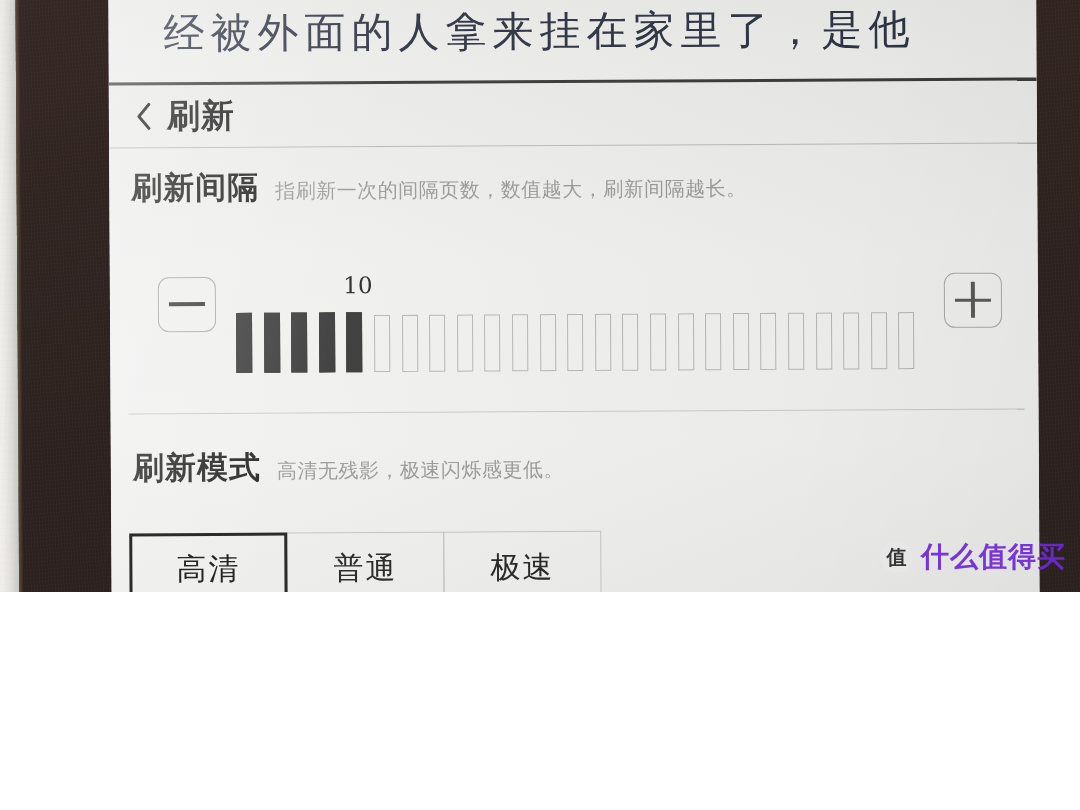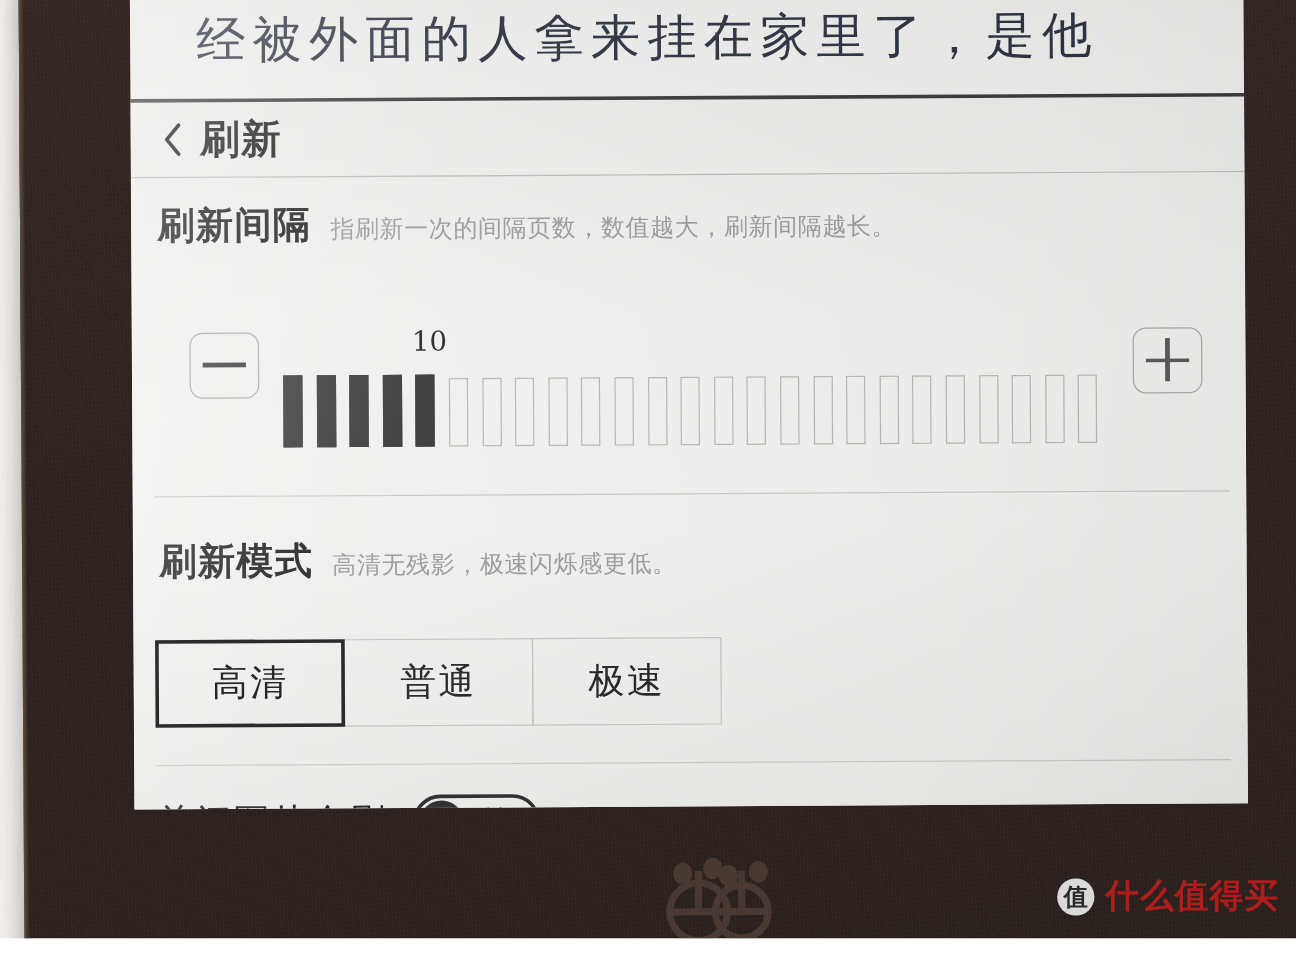--- a/index.html
+++ b/index.html
@@ -3,21 +3,21 @@
 <meta charset="utf-8">
 <style>
   html, body {
     margin: 0;
     padding: 0;
     background: #ffffff;
   }
   #screenshot {
     position: relative;
     width: 1080px;
-    height: 782px;
+    height: 592px;
     overflow: hidden;
     font-family: "DejaVu Sans", "Liberation Sans", sans-serif;
     background: #f3f1ee;
   }
 
   
   .desk {
     position: absolute;
     inset: 0;
     background: linear-gradient(100deg, #f6f4f1 0%, #eeebe7 35%, #e9e6e1 100%);
@@ -331,21 +331,21 @@
     font-weight: 700;
     display: flex;
     align-items: center;
     justify-content: center;
     line-height: 1;
   }
   .wm-text {
     margin-left: 9px;
     font-size: 28px;
     font-weight: 700;
-    color: #b91c1c;
+    color: #6d28d9;
     letter-spacing: 1px;
   }
 </style>
 </head>
 <body>
 
 <div id="screenshot">
 
   <div class="desk"></div>
   <div class="desk-texture"></div>

